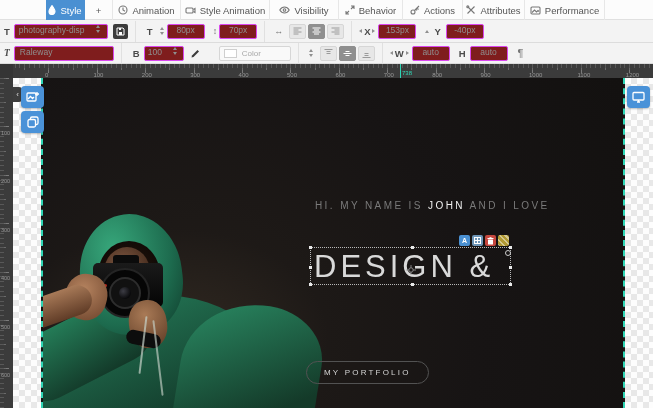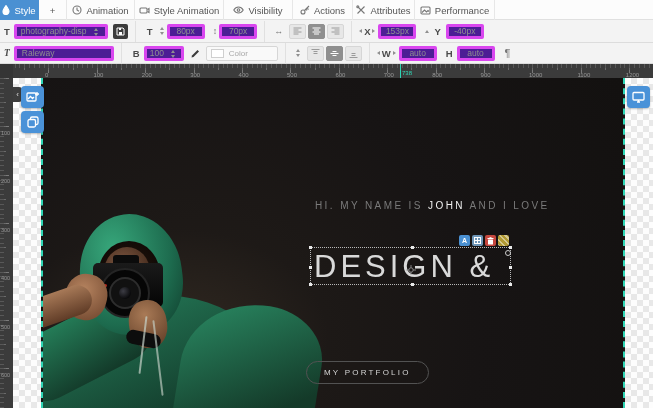--- a/index.html
+++ b/index.html
@@ -7,34 +7,34 @@
   body { font-family:"Liberation Sans", sans-serif; background:#fff; }
   .app { position:relative; width:653px; height:408px; overflow:hidden; background:#fff; }
 
   
   .tabbar { position:absolute; left:0; top:0; width:653px; height:20px;
             background:#fcfcfc; border-bottom:1px solid #e0e0e0; display:flex; }
   .tab { height:20px; display:flex; align-items:center; justify-content:center; gap:4px;
          border-right:1px solid #e7e7e7; font-size:9.5px; color:#555; cursor:pointer;
          white-space:nowrap; }
   .tab .ticon { display:flex; align-items:center; }
-  .tab.active { background:#4a90d2; color:#fff; border-right-color:#4a90d2; }
+  .tab.active { background:#4a90d2; color:#fff; border-right-color:#4a90d2;margin-left:46px; }
   .tab.active svg { stroke:#fff; fill:#fff; }
   .tab svg { stroke:#777; fill:none; stroke-width:1.1; }
   .tab-fill { flex:1; background:#fcfcfc; }
 
   
   .toolbar { position:absolute; left:0; width:653px; background:#f3f3f3;
              border-bottom:1px solid #dcdcdc; display:flex; align-items:center; }
   .toolbar.row1 { top:20px; height:23px; }
   .toolbar.row2 { top:43px; height:21px; }
   .tlabel { font-size:9.5px; font-weight:bold; color:#4a4a4a; margin:0 4px; }
   .tlabel.italic { font-style:italic; font-family:"Liberation Serif", serif; }
-  .tfield { height:15px; background:#4c1d95; border:3px solid #d946ef; border-radius:2px;
-            font-size:8.5px; color:#8f8f8f; display:flex; align-items:flex-end;
+  .tfield { height:15px; background:#7f1d1d; border:1px solid #d946ef; border-radius:2px;
+            font-size:8.5px; color:#8f8f8f; display:flex; align-items:flex-start;
             justify-content:center; }
   .tfield.num { width:38px; }
   .tdivider { width:1px; height:21px; background:#e0e0e0; margin:0 7px; }
   .stepper { display:flex; flex-direction:column; gap:2px; margin:0 3px; }
   .tri-up { width:0; height:0; border-left:2.5px solid transparent; border-right:2.5px solid transparent; border-bottom:3.5px solid #8f8f8f; }
   .tri-down { width:0; height:0; border-left:2.5px solid transparent; border-right:2.5px solid transparent; border-top:3.5px solid #8f8f8f; }
   .tri-left { width:0; height:0; border-top:2.5px solid transparent; border-bottom:2.5px solid transparent; border-right:3.5px solid #8f8f8f; }
   .tri-right { width:0; height:0; border-top:2.5px solid transparent; border-bottom:2.5px solid transparent; border-left:3.5px solid #8f8f8f; }
   .hspin { display:flex; align-items:center; gap:2px; }
   .fontselect { width:94px; padding:0 4px; justify-content:space-between; cursor:pointer; }
@@ -208,20 +208,28 @@
     </div>
     <div class="tab" style="width:69px">
       <span class="ticon">
           <svg width="11" height="8" viewBox="0 0 11 8">
             <path d="M.8 4C2.2 1.7 3.7 1 5.5 1S8.8 1.7 10.2 4C8.8 6.3 7.3 7 5.5 7S2.2 6.3.8 4Z"></path>
             <circle cx="5.5" cy="4" r="1.3"></circle>
           </svg>
         </span>
       <span>Visibility</span>
     </div>
+    <div class="tab" style="width:64px">
+      <span class="ticon">
+          <svg width="10" height="10" viewBox="0 0 10 10">
+            <path d="M1 9 4 6M6 4 9 1M9 4V1H6M1 6v3h3"></path>
+          </svg>
+        </span>
+      <span>Behavior</span>
+    </div>
     <div class="tab" style="width:60px">
       <span class="ticon">
           <svg width="10" height="10" viewBox="0 0 10 10">
             <circle cx="3" cy="7" r="2"></circle>
             <path d="M4.5 5.5 9 1M7 3l1.5 1.5M5.8 4.2 7 5.4"></path>
           </svg>
         </span>
       <span>Actions</span>
     </div>
     <div class="tab" style="width:62px">
@@ -323,21 +331,21 @@
       <span class="stepper">
           <i class="tri-up"></i>
           <i class="tri-down"></i>
         </span>
     </div>
     <span class="penicon">
       <svg width="11" height="11" viewBox="0 0 11 11">
           <path d="M1.5 9.5 2 7.5 7.5 2l1.5 1.5L3.5 9l-2 .5Z" fill="#3b3b3b"></path>
         </svg>
     </span>
-    <div class="colorfield" style="margin-left:5px">
+    <div class="colorfield" style="margin-left:18px">
       <span class="swatch"></span>
       <span class="colortext">Color</span>
     </div>
     <div class="tdivider"></div>
     <span class="stepper">
         <i class="tri-up"></i>
         <i class="tri-down"></i>
       </span>
     <div class="seg">
       <div class="segbtn">

